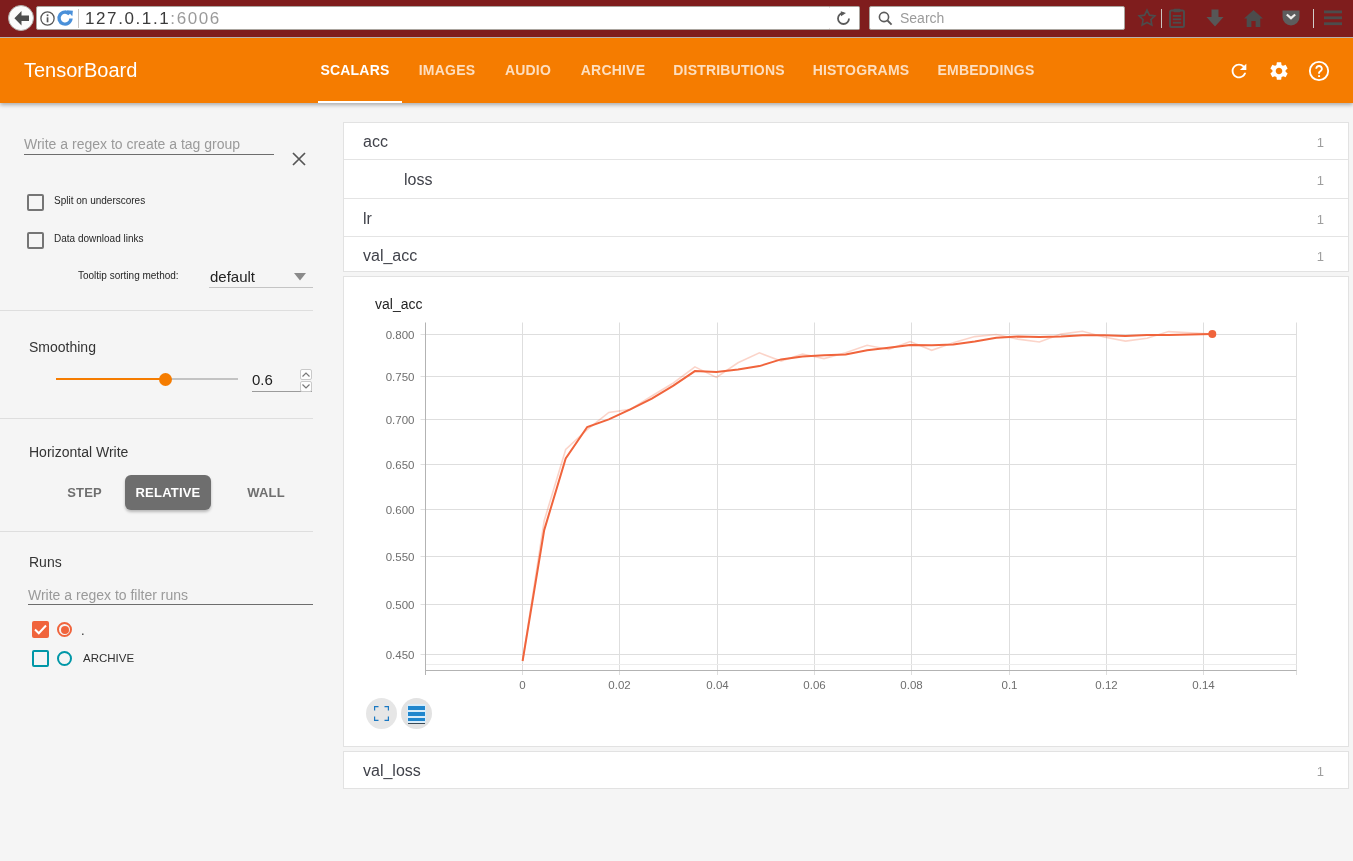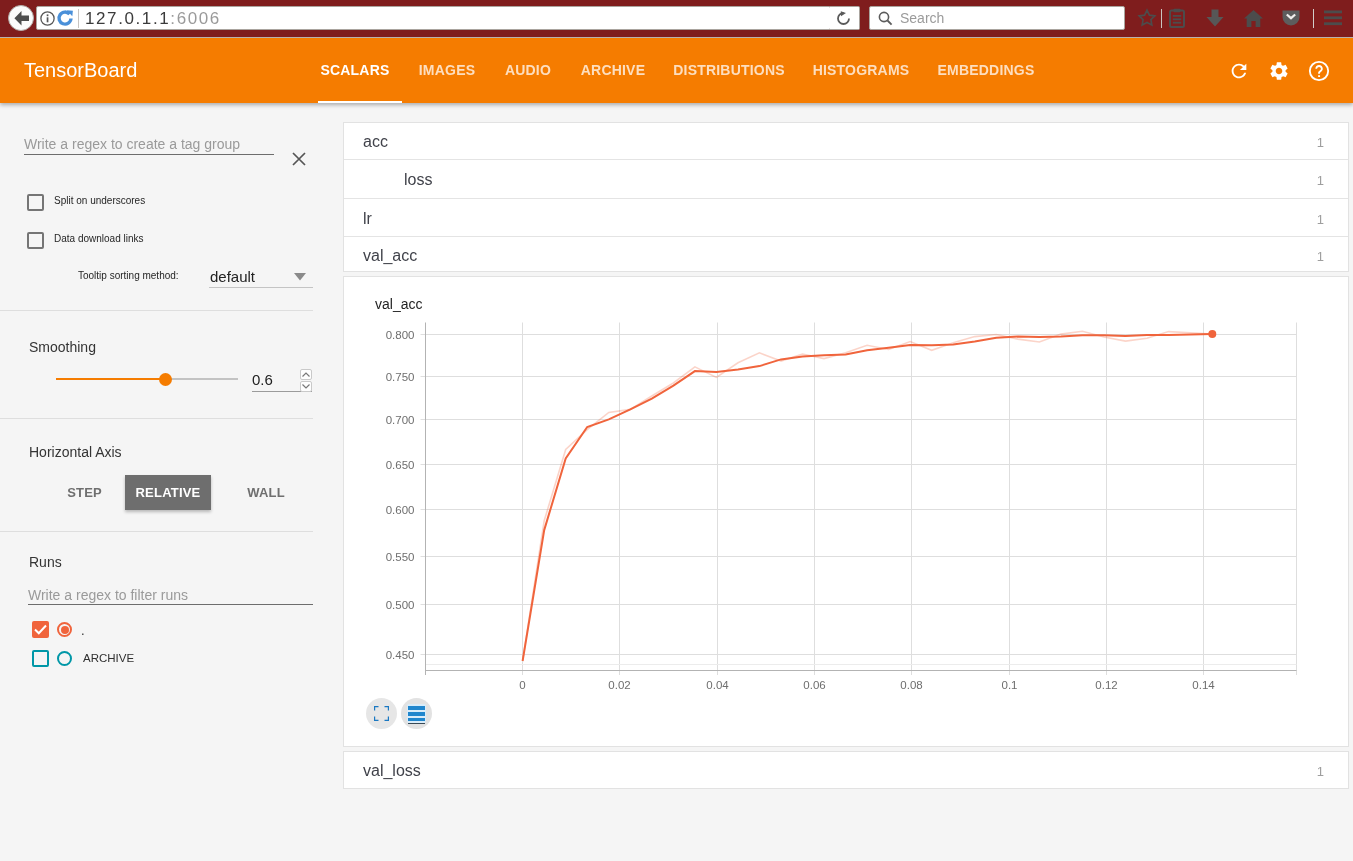--- a/index.html
+++ b/index.html
@@ -168,23 +168,23 @@
   <div class="abs" style="left:300px;top:278px;width:12px;height:11px;border:1px solid #c9c9c9;border-radius:2px;background:#fdfdfd;"></div>
   <svg class="abs" style="left:302px;top:269px;" width="8" height="5" viewBox="0 0 8 5">
       <path d="M0.5 4.5 L4 1 L7.5 4.5" stroke="#777" stroke-width="1.2" fill="none"></path>
     </svg>
   <svg class="abs" style="left:302px;top:281px;" width="8" height="5" viewBox="0 0 8 5">
       <path d="M0.5 0.5 L4 4 L7.5 0.5" stroke="#777" stroke-width="1.2" fill="none"></path>
     </svg>
 
   <div class="sbdivider" style="top:315px;"></div>
 
-  <div class="sbgray" style="left:29px;top:341px;">Horizontal Axis</div>
+  <div class="sbgray" style="left:29px;top:341px;">Horizontal Write</div>
   <div class="abs" style="left:40px;top:376px;width:62px;height:28px;line-height:28px;text-align:right;font-size:13px;font-weight:bold;color:#6f6f6f;letter-spacing:0.2px;">STEP</div>
-  <div class="abs" style="left:125px;top:372px;width:86px;height:35px;line-height:35px;text-align:center;font-size:13px;font-weight:bold;color:#fff;letter-spacing:0.2px;background:#6e6e6e;border-radius:0;box-shadow:0 2px 3px rgba(0,0,0,0.25);">RELATIVE</div>
+  <div class="abs" style="left:125px;top:372px;width:86px;height:35px;line-height:35px;text-align:center;font-size:13px;font-weight:bold;color:#fff;letter-spacing:0.2px;background:#6e6e6e;border-radius:6px;box-shadow:0 2px 3px rgba(0,0,0,0.25);">RELATIVE</div>
   <div class="abs" style="left:235px;top:376px;width:62px;height:28px;line-height:28px;text-align:center;font-size:13px;font-weight:bold;color:#6f6f6f;letter-spacing:0.2px;">WALL</div>
 
   <div class="sbdivider" style="top:428px;"></div>
 
   <div class="sbgray" style="left:29px;top:451px;">Runs</div>
   <div class="abs" style="left:28px;top:484px;font-size:14px;color:#9a9a9a;">Write a regex to filter runs</div>
   <div class="abs" style="left:28px;top:501px;width:285px;height:1px;background:#6d6d6d;"></div>
 
   <div class="abs" style="left:32px;top:518px;width:17px;height:17px;background:#f0643c;border-radius:2px;"></div>
   <svg class="abs" style="left:34px;top:521px;" width="13" height="11" viewBox="0 0 13 11">

